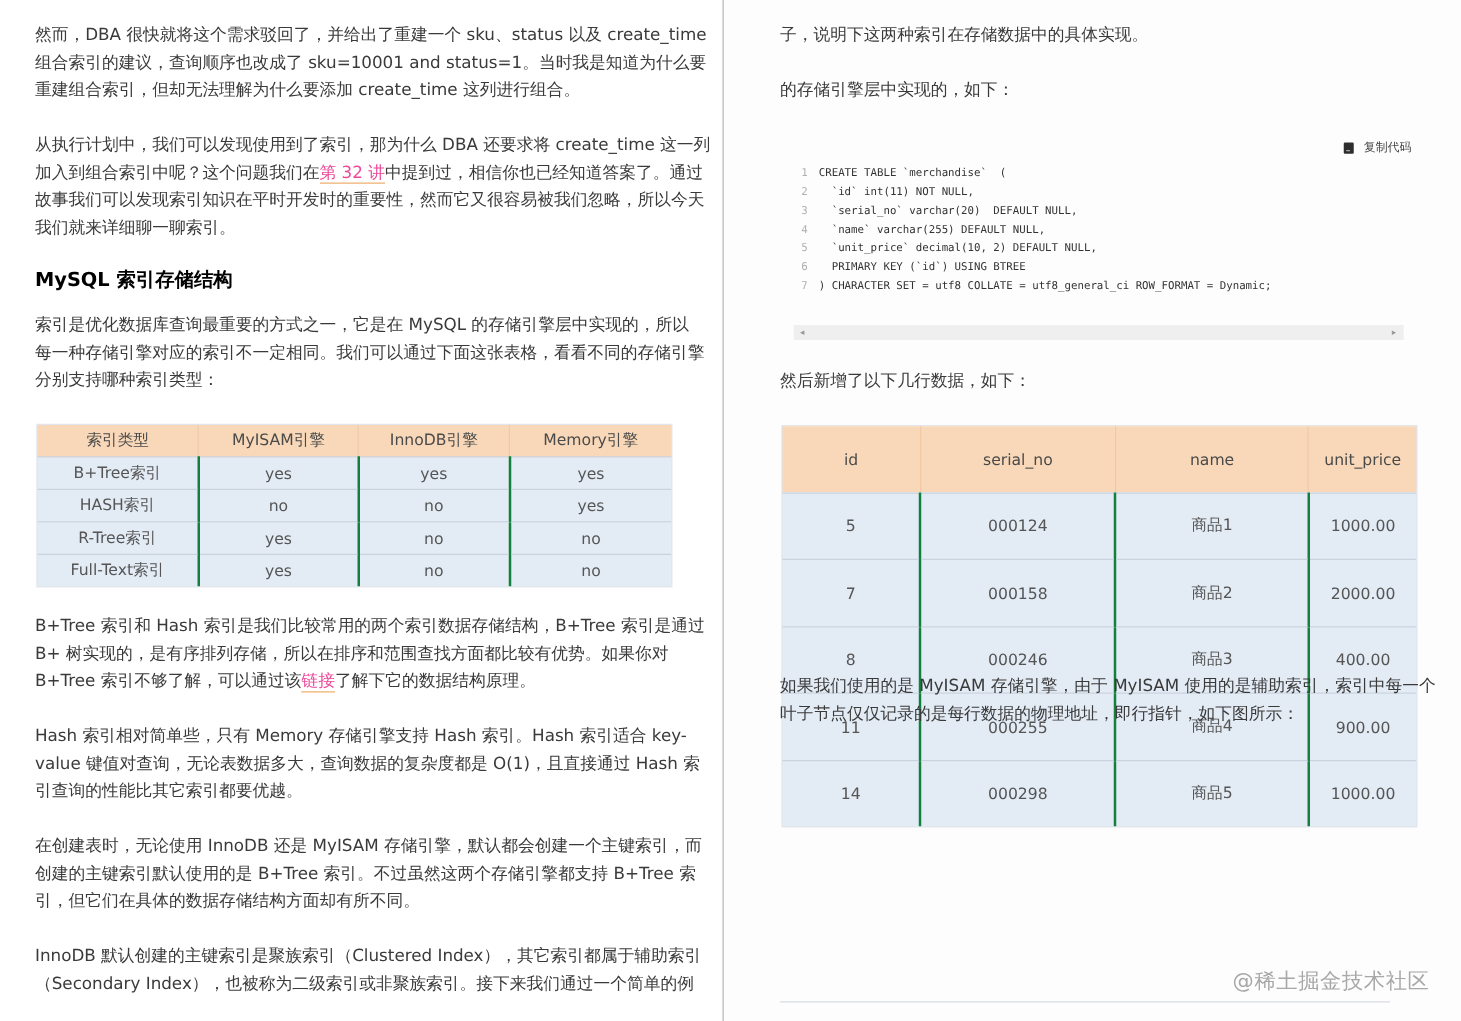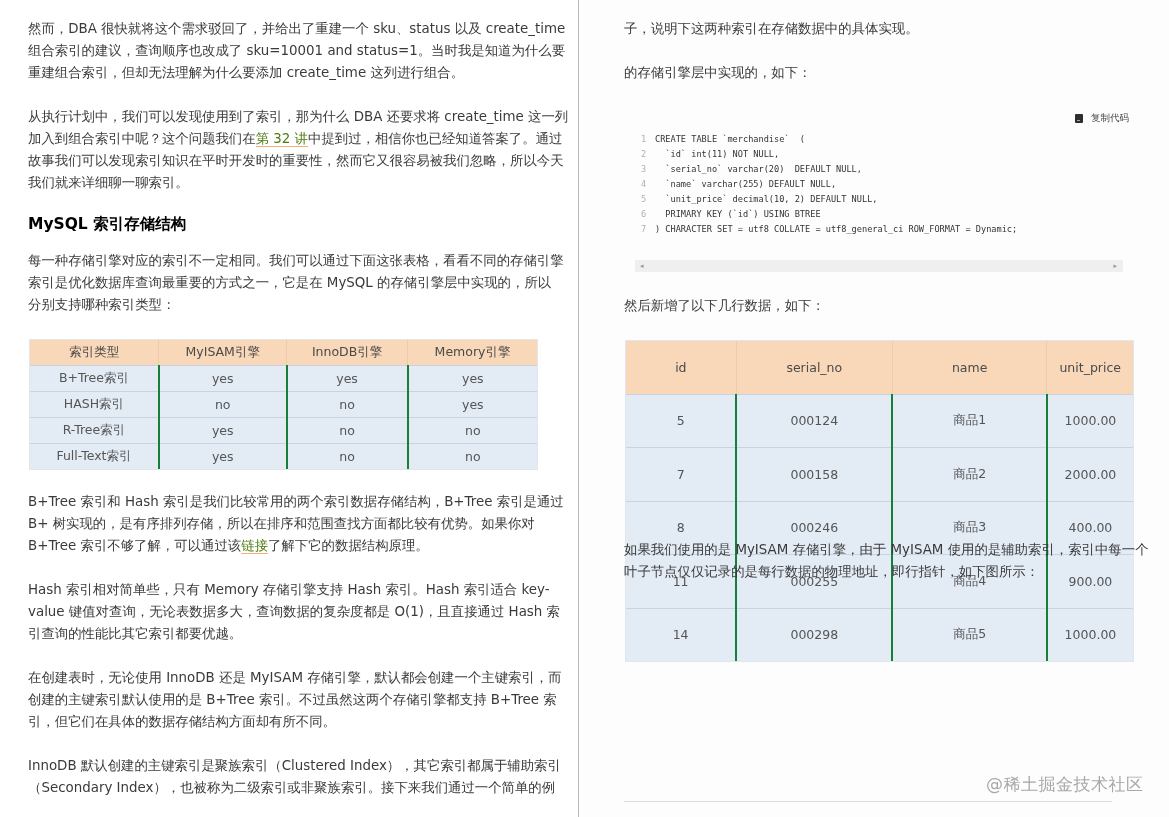--- a/index.html
+++ b/index.html
@@ -23,21 +23,21 @@
 
   .para {
     position: absolute;
     font-size: 13.4px;
     line-height: 22px;
     color: #3a3a3a;
     margin: 0;
     white-space: normal;
   }
   .para .line { display: block; white-space: nowrap; }
-  .link { color: #4d7c0f; text-decoration: none; border-bottom: 1px solid #f0b070; }
+  .link { color: #ec4899; text-decoration: none; border-bottom: 1px solid #f0b070; }
 
   .heading {
     position: absolute; left: 28px; top: 214px;
     font-size: 15.5px; font-weight: bold; color: #000000; margin: 0;
   }
 
   table.doc-table {
     position: absolute;
     border-collapse: collapse;
     font-size: 12.5px;
@@ -113,22 +113,22 @@
   <p class="para" style="left:28px; top:106px;">
     <span class="line">从执行计划中，我们可以发现使用到了索引，那为什么 DBA 还要求将 create_time 这一列</span>
     <span class="line"><span>加入到组合索引中呢？这个问题我们在</span><a class="link" href="#">第 32 讲</a><span>中提到过，相信你也已经知道答案了。通过</span></span>
     <span class="line">故事我们可以发现索引知识在平时开发时的重要性，然而它又很容易被我们忽略，所以今天</span>
     <span class="line">我们就来详细聊一聊索引。</span>
   </p>
 
   <h3 class="heading">MySQL 索引存储结构</h3>
 
   <p class="para" style="left:28px; top:250px;">
+    <span class="line">索引是优化数据库查询最重要的方式之一，它是在 MySQL 的存储引擎层中实现的，所以</span>
     <span class="line">每一种存储引擎对应的索引不一定相同。我们可以通过下面这张表格，看看不同的存储引擎</span>
-    <span class="line">索引是优化数据库查询最重要的方式之一，它是在 MySQL 的存储引擎层中实现的，所以</span>
     <span class="line">分别支持哪种索引类型：</span>
   </p>
 
   <table class="doc-table t1">
     <thead>
       <tr>
         <th>索引类型</th>
         <th>MyISAM引擎</th>
         <th>InnoDB引擎</th>
         <th>Memory引擎</th>

